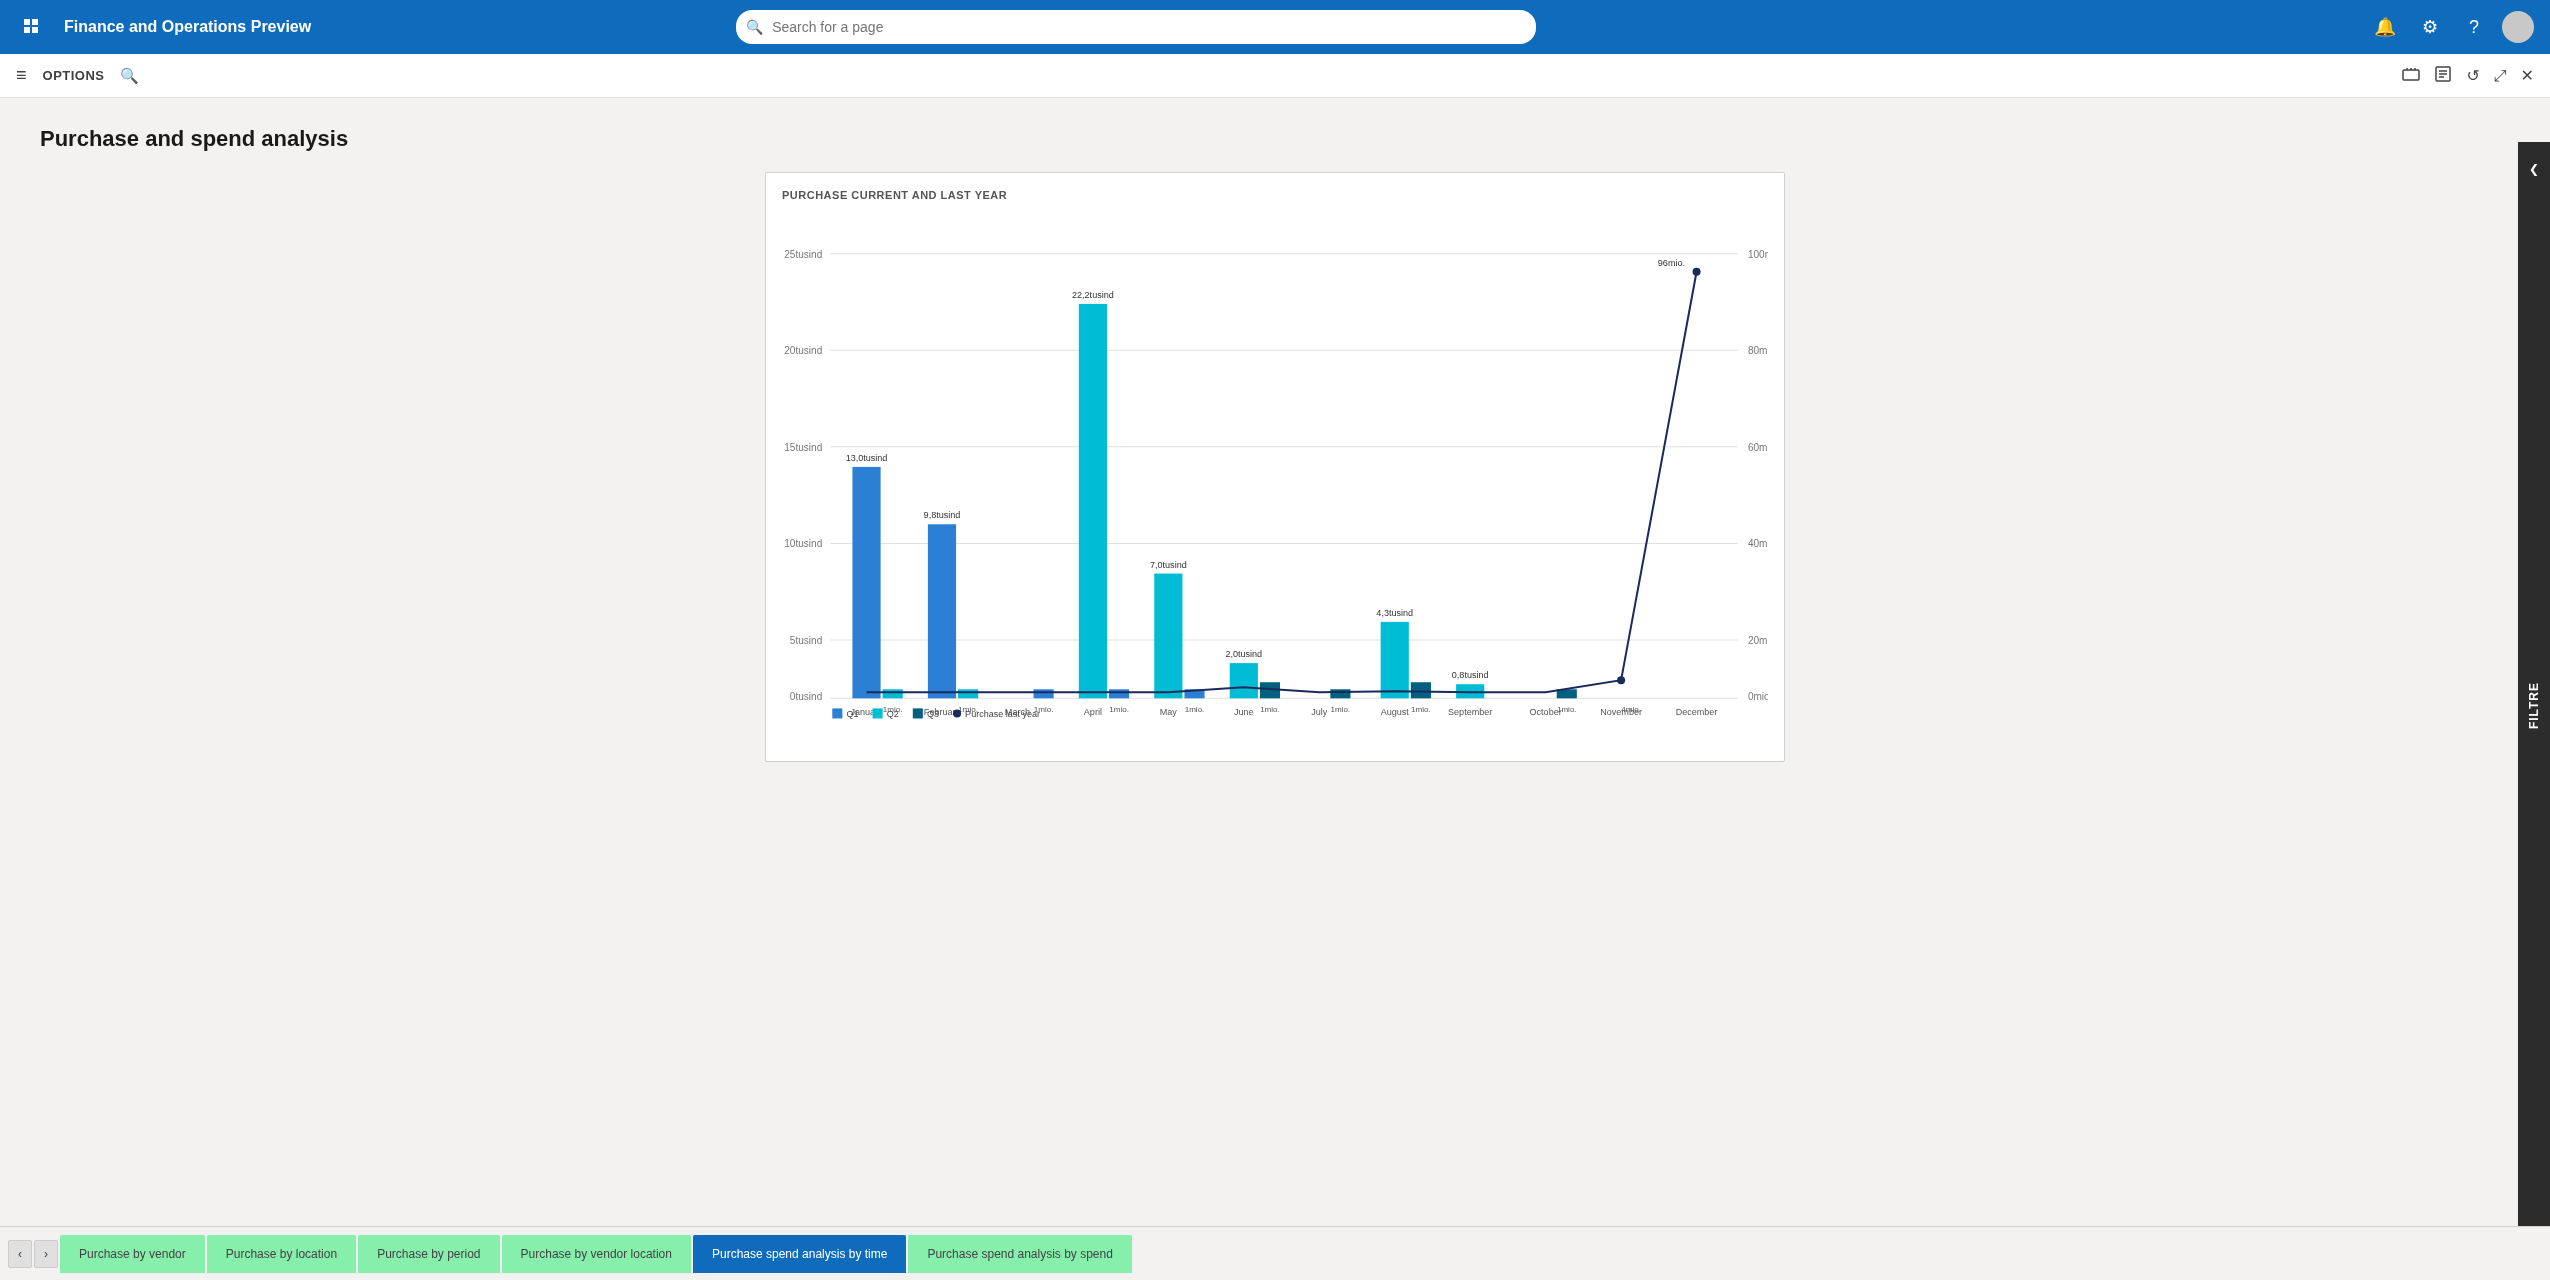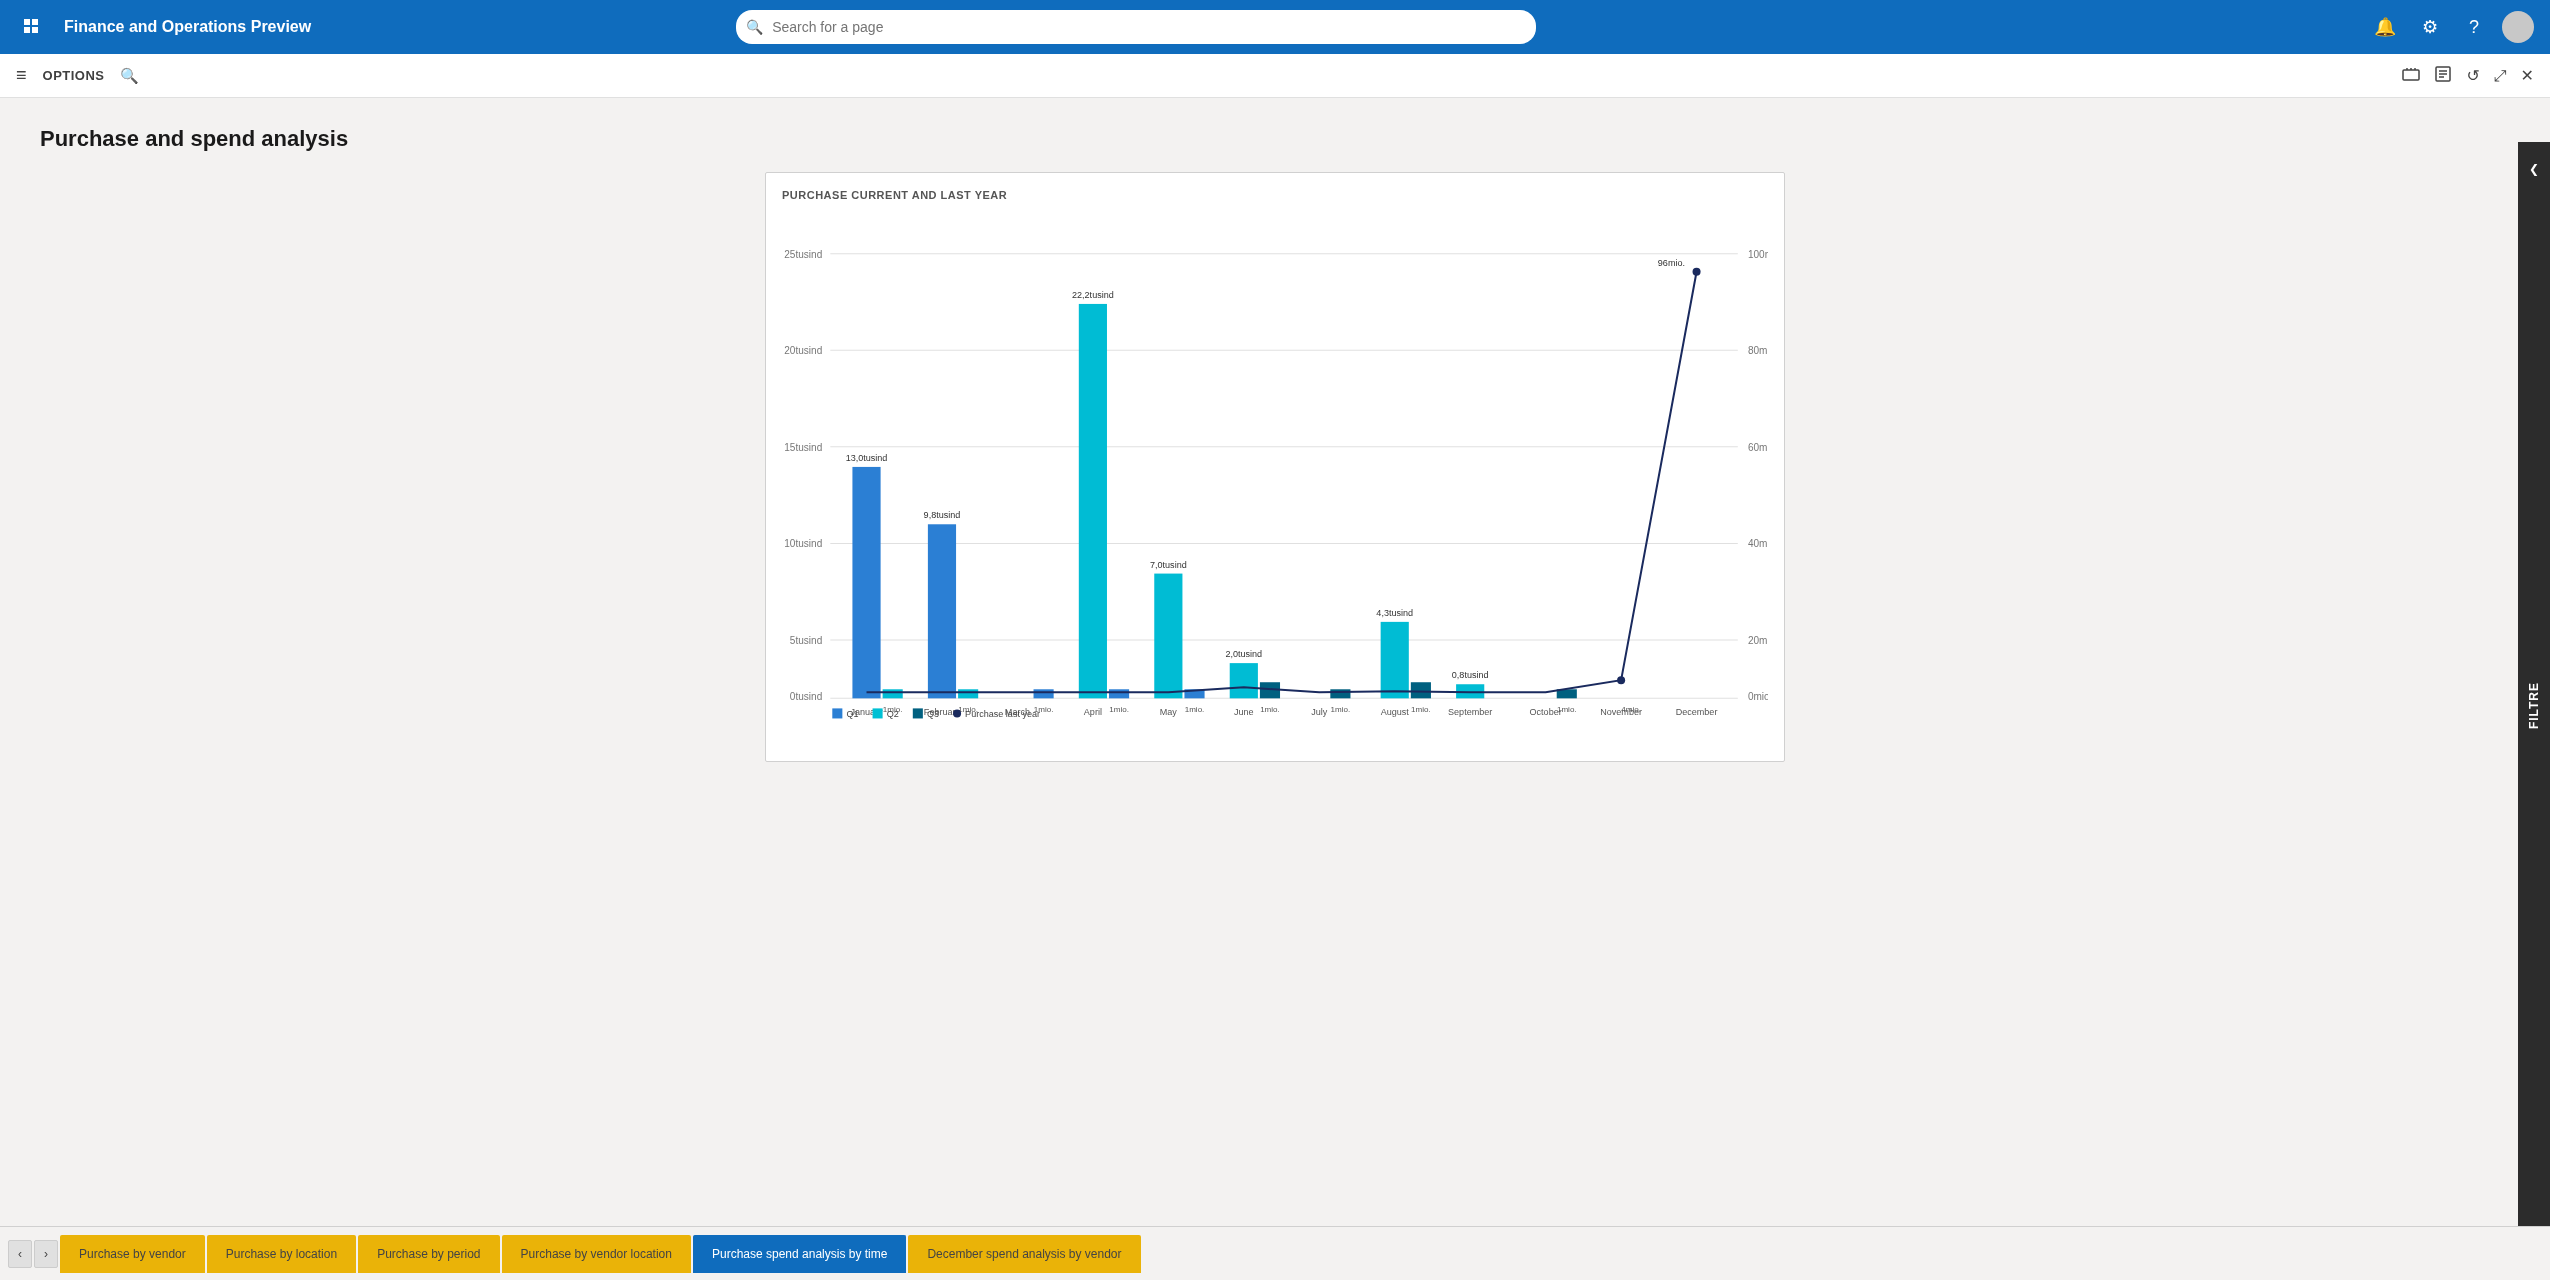--- a/index.html
+++ b/index.html
@@ -211,21 +211,21 @@
     .tab {
       height: 38px;
       padding: 0 18px;
       display: flex;
       align-items: center;
       font-size: 12px;
       cursor: pointer;
       border: 1px solid transparent;
       border-bottom: none;
       white-space: nowrap;
-      background: #eab308;
+      background: #86efac;
       color: #444;
       border-radius: 2px 2px 0 0;
     }
     .tab.active {
       background: #0f6cbd;
       color: white;
       border-color: #0f6cbd;
     }
   </style>
 </head>
@@ -404,15 +404,15 @@
   <div class="tab">
     <span>Purchase by period</span>
   </div>
   <div class="tab">
     <span>Purchase by vendor location</span>
   </div>
   <div class="tab active">
     <span>Purchase spend analysis by time</span>
   </div>
   <div class="tab">
-    <span>December spend analysis by vendor</span>
+    <span>Purchase spend analysis by spend</span>
   </div>
 </div>
 
 </body></html>

